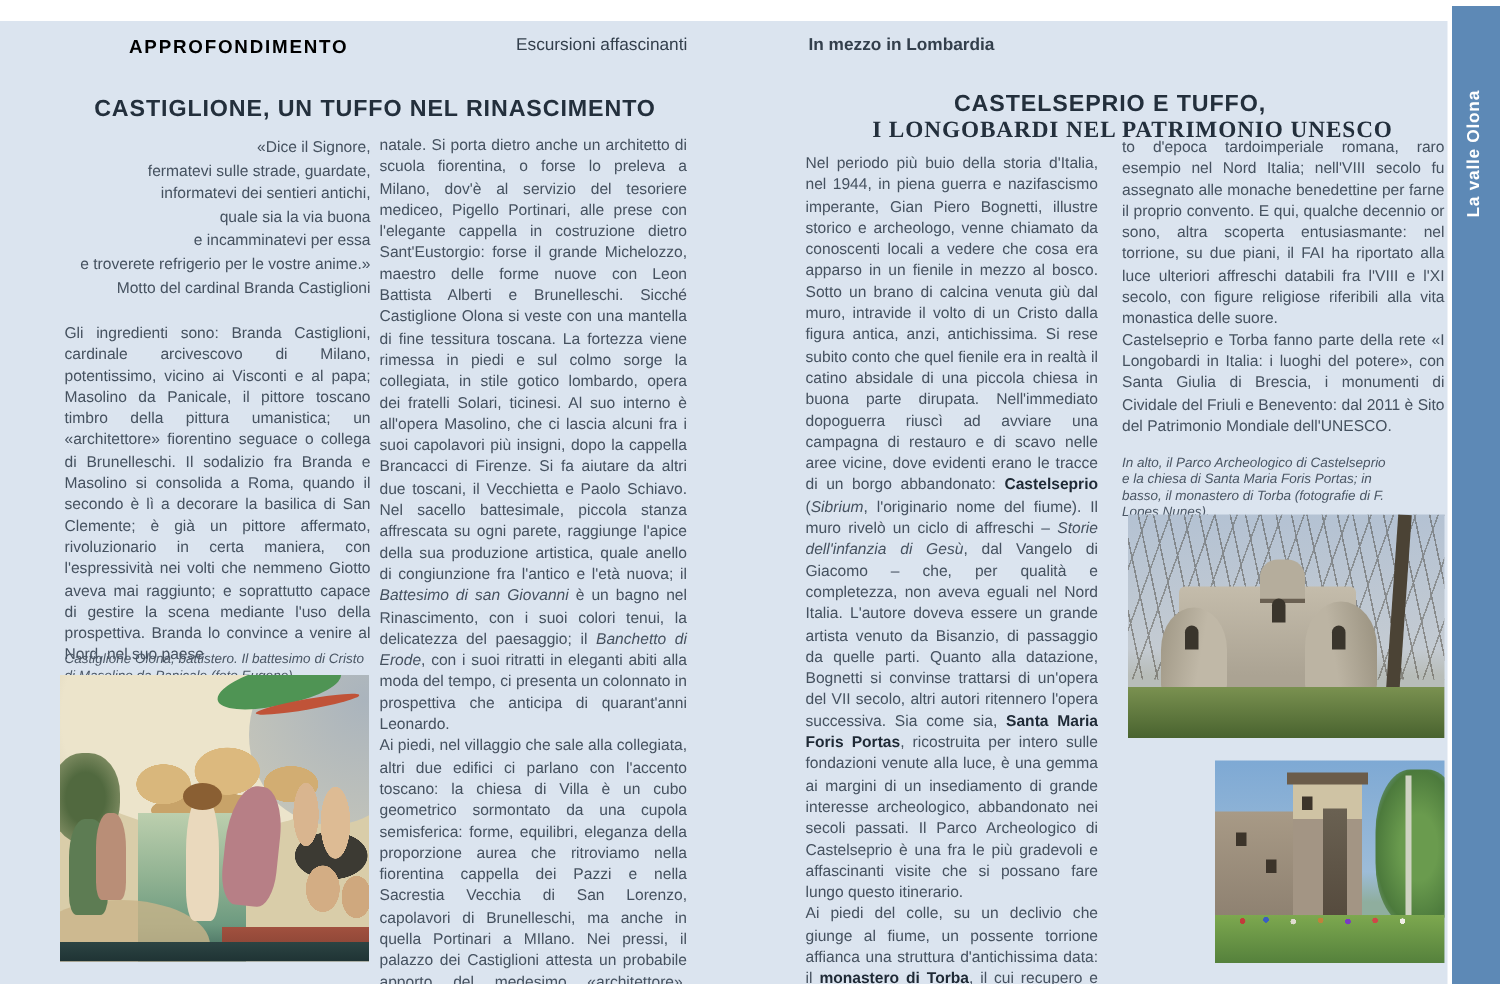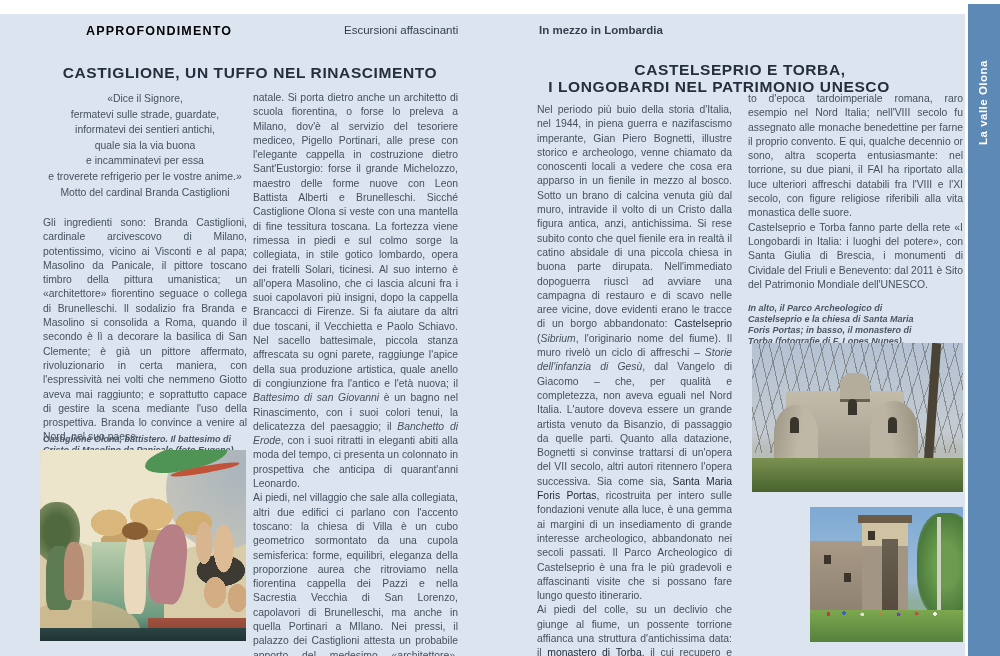--- a/index.html
+++ b/index.html
@@ -25,36 +25,36 @@
   #hdr-section{left:54px;color:#000000;font-weight:bold;font-size:12.5px;letter-spacing:1.2px;margin-left:32px;}
   #hdr-sub{left:344px;}
   #hdr-book{left:539px;font-weight:bold;}
   
   .art-title{
     font-weight:bold;color:#232f3c;text-align:center;
     font-size:15.5px;letter-spacing:.6px;white-space:nowrap;
   }
   #title-left{left:40px;top:64px;width:420px;}
   #title-right1{left:515px;top:61px;width:450px;}
-  #title-right2{left:494px;top:78px;width:450px;}
+  #title-right2{left:530px;top:78px;width:450px;font-family:Liberation Serif, serif;}
   
   .body-col{
     font-size:10.4px;line-height:14.3px;color:#45515f;
     text-align:justify;white-space:pre-wrap;
   }
   .rt-i{font-style:italic;}
-  .rt-b{font-weight:normal;color:#1e2935;}
-  #quote{left:43px;top:91px;width:204px;text-align:center;line-height:15.6px;white-space:pre-line;}
+  .rt-b{font-weight:bold;color:#1e2935;}
+  #quote{left:43px;top:91px;width:204px;text-align:right;line-height:15.6px;white-space:pre-line;}
   #l-col1-para{left:43px;top:216px;width:204px;}
   #l-caption{left:43px;top:434px;width:202px;}
   #l-col2{left:253px;top:91px;width:205px;}
   #r-col1{left:537px;top:103px;width:195px;}
   #r-col2{left:748px;top:92px;width:215px;}
   #r-caption{left:748px;top:303px;width:178px;}
-  .caption{font-style:italic;font-size:9px;line-height:11px;color:#4a5664;text-align:left;font-weight:bold;}
+  .caption{font-style:italic;font-size:9px;line-height:11px;color:#4a5664;text-align:left;}
   
   #fresco{left:40px;top:450px;width:206px;height:191px;overflow:hidden;background:#d9cda9;}
   #fresco .dome{position:absolute;left:-28px;top:-86px;width:262px;height:190px;border-radius:50%;
     background:radial-gradient(ellipse at 50% 60%,#ece4cb 55%,#d6cdb4 70%,#b9bcbe 100%);}
   #fresco .sky-corner{position:absolute;right:-30px;top:-20px;width:110px;height:120px;border-radius:50%;
     background:radial-gradient(ellipse at 70% 30%,#aab4bd,#c3c4ba 80%);}
   #fresco .sash-green{position:absolute;right:18px;top:-6px;width:84px;height:26px;border-radius:60% 40% 50% 50%;
     background:#4f9454;transform:rotate(-12deg);}
   #fresco .sash-red{position:absolute;right:6px;top:16px;width:70px;height:7px;border-radius:50%;
     background:#c05338;transform:rotate(-10deg);}
@@ -183,21 +183,21 @@
   <div class="fig-left-green"></div>
   <div class="fig-left-rose"></div>
   <div class="nudes"></div>
   <div class="christ"></div>
   <div class="christ-halo"></div>
   <div class="baptist"></div>
   <div class="parapet"></div>
   <div class="dark-bottom"></div>
 </div>
 
-<div id="title-right1" class="abs art-title">CASTELSEPRIO E TORBA,</div>
+<div id="title-right1" class="abs art-title">CASTELSEPRIO E TUFFO,</div>
 <div id="title-right2" class="abs art-title">I LONGOBARDI NEL PATRIMONIO UNESCO</div>
 <div id="r-col1" class="abs body-col"><span>Nel periodo più buio della storia d'Italia, nel 1944, in piena guerra e nazifascismo imperante, Gian Piero Bognetti, illustre storico e archeologo, venne chiamato da conoscenti locali a vedere che cosa era apparso in un fienile in mezzo al bosco. Sotto un brano di calcina venuta giù dal muro, intravide il volto di un Cristo dalla figura antica, anzi, antichissima. Si rese subito conto che quel fienile era in realtà il catino absidale di una piccola chiesa in buona parte dirupata. Nell'immediato dopoguerra riuscì ad avviare una campagna di restauro e di scavo nelle aree vicine, dove evidenti erano le tracce di un borgo abbandonato: </span><span class="rt-b">Castelseprio</span><span> (</span><span class="rt-i">Sibrium</span><span>, l'originario nome del fiume). Il muro rivelò un ciclo di affreschi – </span><span class="rt-i">Storie dell'infanzia di Gesù</span><span>, dal Vangelo di Giacomo – che, per qualità e completezza, non aveva eguali nel Nord Italia. L'autore doveva essere un grande artista venuto da Bisanzio, di passaggio da quelle parti. Quanto alla datazione, Bognetti si convinse trattarsi di un'opera del VII secolo, altri autori ritennero l'opera successiva. Sia come sia, </span><span class="rt-b">Santa Maria Foris Portas</span><span>, ricostruita per intero sulle fondazioni venute alla luce, è una gemma ai margini di un insediamento di grande interesse archeologico, abbandonato nei secoli passati. Il Parco Archeologico di Castelseprio è una fra le più gradevoli e affascinanti visite che si possano fare lungo questo itinerario.
 Ai piedi del colle, su un declivio che giunge al fiume, un possente torrione affianca una struttura d'antichissima data: il </span><span class="rt-b">monastero di Torba</span><span>, il cui recupero e conservazione sono opera del FAI, per volontà e iniziativa della sua fondatrice, Giulia Maria Crespi.
 Il torrione era l'avamposto basso dell'intera fortificazione del villaggio: ha un basamen-</span></div>
 <div id="r-col2" class="abs body-col"><span>to d'epoca tardoimperiale romana, raro esempio nel Nord Italia; nell'VIII secolo fu assegnato alle monache benedettine per farne il proprio convento. E qui, qualche decennio or sono, altra scoperta entusiasmante: nel torrione, su due piani, il FAI ha riportato alla luce ulteriori affreschi databili fra l'VIII e l'XI secolo, con figure religiose riferibili alla vita monastica delle suore.
 Castelseprio e Torba fanno parte della rete «I Longobardi in Italia: i luoghi del potere», con Santa Giulia di Brescia, i monumenti di Cividale del Friuli e Benevento: dal 2011 è Sito del Patrimonio Mondiale dell'UNESCO.</span></div>
 <div id="r-caption" class="abs caption">In alto, il Parco Archeologico di Castelseprio e la chiesa di Santa Maria Foris Portas; in basso, il monastero di Torba (fotografie di F. Lopes Nunes).</div>
 
 <div id="photo-church" class="abs">
   <div class="branches"></div>

